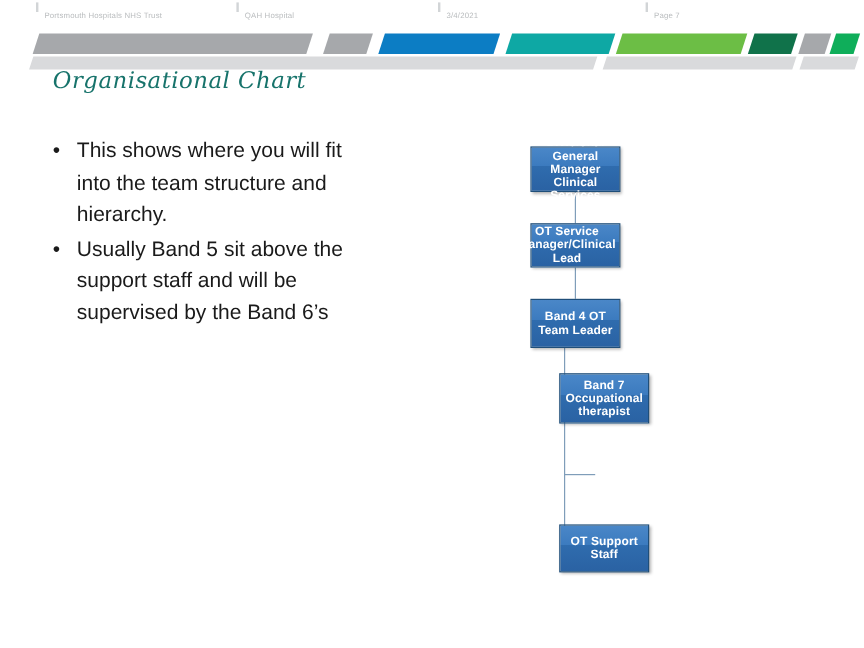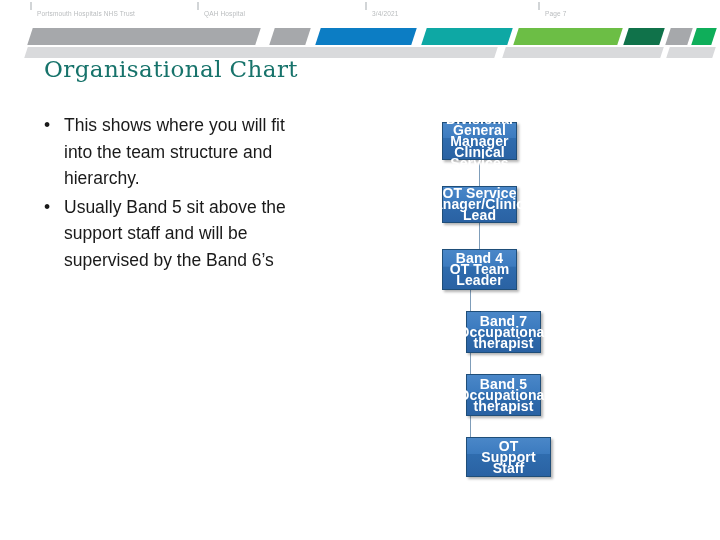--- a/index.html
+++ b/index.html
@@ -80,21 +80,22 @@
     transform: skewX(-18deg);
     background: #d9dadc;
   }
 
   
   #title {
     position: absolute;
     left: 44px;
     top: 56px;
     font-family: "DejaVu Serif", serif;
-    font-size: 23px;
+    font-size: 19px;
+    font-style: italic;
     color: #17736b;
     letter-spacing: 0.4px;
     white-space: nowrap;
   }
 
   
   #body-list {
     position: absolute;
     left: 38px;
     top: 112px;
@@ -128,21 +129,21 @@
     top: 108px;
     width: 180px;
     height: 380px;
   }
   .node {
     position: absolute;
     box-sizing: border-box;
     border: 1px solid #1f4e79;
     background: linear-gradient(to bottom, #4a87c8 0%, #3c7bbf 42%, #2f6cae 43%, #2a62a3 100%);
     color: #ffffff;
-    font-size: 14px;
+    font-size: 10px;
     line-height: 11px;
     font-weight: bold;
     text-align: center;
     display: flex;
     align-items: center;
     justify-content: center;
     padding: 2px 3px;
     box-shadow: 1.5px 1.5px 2.5px rgba(0,0,0,0.30);
     font-family: "Liberation Sans", sans-serif;
     letter-spacing: 0.1px;
@@ -207,35 +208,32 @@
 
     <div class="connector conn-v" style="left:50px; top:182px; height:167px;"></div>
     <div class="connector conn-h" style="left:50px; top:224px; width:26px;"></div>
     <div class="connector conn-h" style="left:50px; top:287px; width:26px;"></div>
     <div class="connector conn-h" style="left:50px; top:349px; width:26px;"></div>
 
     <div class="node" style="left:22px; top:14px; width:75px; height:38px;">
       <span>Divisional General Manager Clinical Services</span>
     </div>
 
-    <div class="node" style="left:22px; top:78px; width:75px; height:37px;">
+    <div class="node" style="left:22px; top:78px; width:75px; height:37px;justify-content:flex-end;">
       <span>OT Service Manager/Clinical Lead</span>
     </div>
 
     <div class="node" style="left:22px; top:141px; width:75px; height:41px;">
       <span>Band 4 OT Team Leader</span>
     </div>
 
     <div class="node" style="left:46px; top:203px; width:75px; height:42px;">
       <span>Band 7 Occupational therapist</span>
     </div>
 
-    <div class="node" style="left:46px; top:266px; width:75px; height:42px;">
-      <span>Band 5 Occupational therapist</span>
-    </div>
-
-    <div class="node" style="left:46px; top:329px; width:85px; height:40px;">
+
+    <div class="node" style="left:46px; top:329px; width:75px; height:40px;">
       <span>OT Support Staff</span>
     </div>
 
   </div>
 
 </div>
 
 </body></html>

